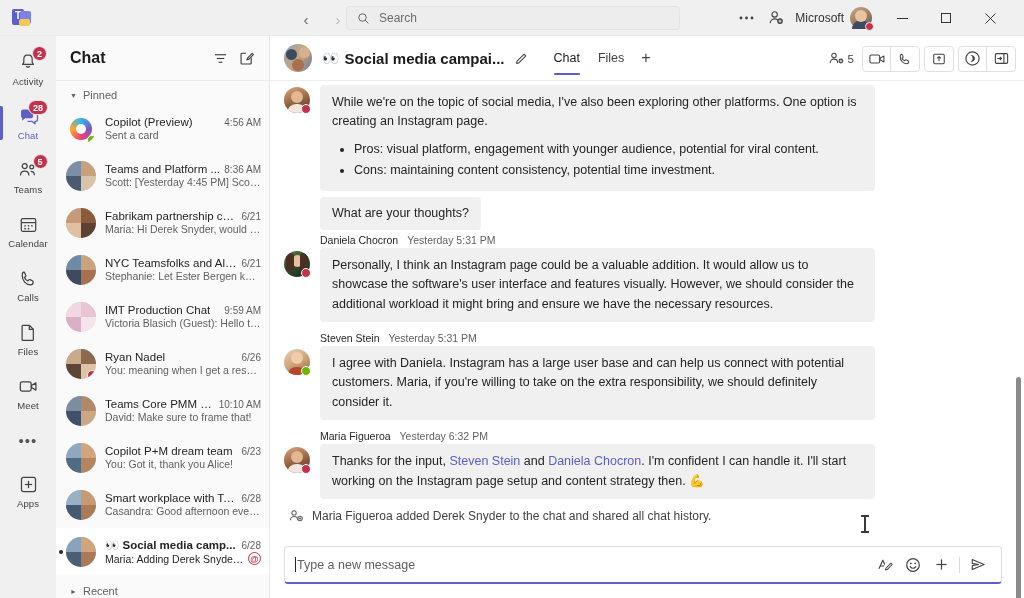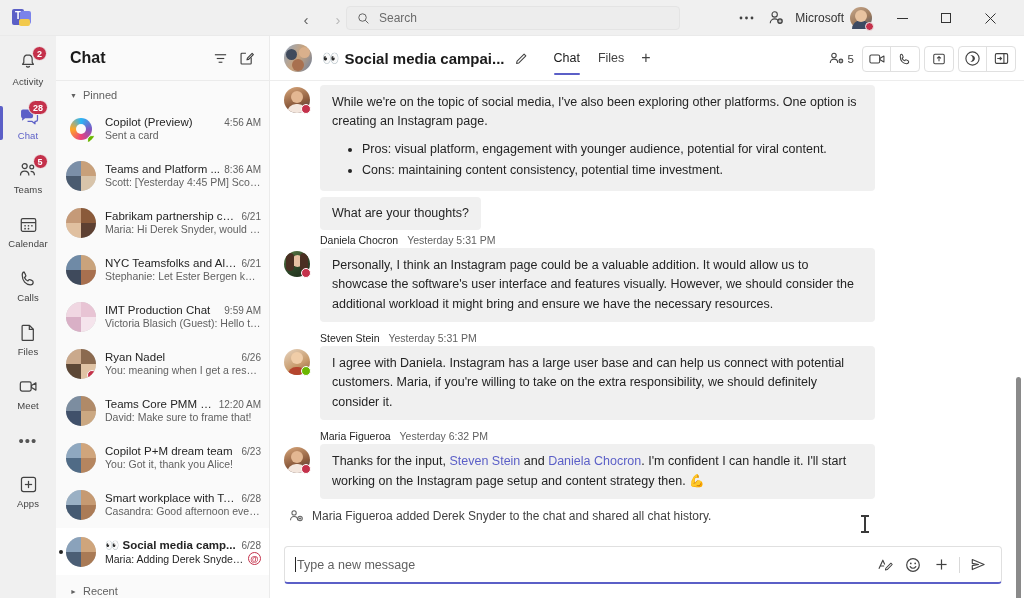--- a/index.html
+++ b/index.html
@@ -212,21 +212,21 @@
   .msg-meta { font-size: 10.5px; color: #424242; margin-bottom: 2px; }
   .msg-meta .nm { color: #242424; }
   .msg-meta .tm { color: #616161; margin-left: 6px; }
   .bubble {
     background: #f0f0f0; border-radius: 4px; padding: 8px 12px;
     font-size: 12.5px; color: #242424; line-height: 1.55; max-width: 555px;
     display: inline-block;
   }
   .bubble.plain { padding: 7px 12px; }
   .bubble ul { margin: 8px 0 2px 0; padding-left: 22px; }
-  .bubble li { margin: 2px 8px; }
+  .bubble li { margin: 2px 0; }
   .lnk { color: #5b5fc7; }
 
   .sysmsg {
     display: flex; align-items: center; gap: 6px; padding: 6px 0 6px 2px;
     font-size: 12px; color: #424242;
   }
   .sys-icon { width: 20px; display:flex; align-items:center; justify-content:center; color:#616161; }
 
   
   .compose-wrap {
@@ -556,21 +556,21 @@
         <div class="chat-row">
           <div class="av">
             <div class="q" style="background: rgb(124, 141, 160); left: 0%; top: 0%;"></div>
             <div class="q" style="background: rgb(176, 138, 104); left: 50%; top: 0%;"></div>
             <div class="q" style="background: rgb(64, 80, 106); left: 0%; top: 50%;"></div>
             <div class="q" style="background: rgb(203, 168, 130); left: 50%; top: 50%;"></div>
           </div>
           <div class="chat-meta">
             <div class="chat-line1">
               <div class="chat-name">Teams Core PMM te...</div>
-              <div class="chat-time">12:20 AM</div>
+              <div class="chat-time">10:10 AM</div>
             </div>
             <div style="display: flex; align-items: center;">
               <div class="chat-prev" style="flex: 1 1 0%; min-width: 0px;">David: Make sure to frame that!</div>
             </div>
           </div>
         </div>
         <div class="chat-row">
           <div class="av">
             <div class="q" style="background: rgb(143, 168, 192); left: 0%; top: 0%;"></div>
             <div class="q" style="background: rgb(208, 165, 124); left: 50%; top: 0%;"></div>

